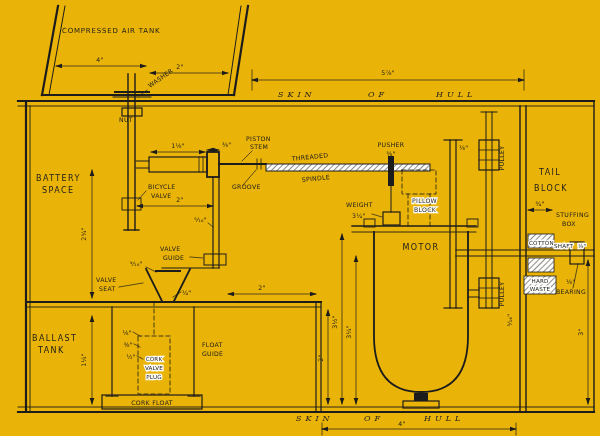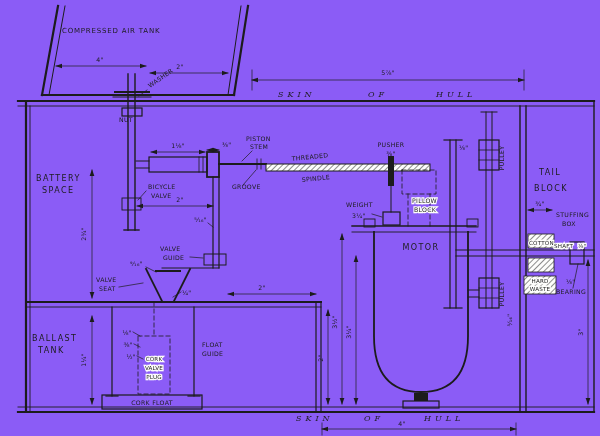--- a/index.html
+++ b/index.html
@@ -1,16 +1,16 @@
 <!DOCTYPE html>
 <html><head>
 <meta charset="utf-8">
 <style>
   html,body{margin:0;padding:0;background:#ffffff;}
-  .page{width:600px;height:436px;background:#8b5cf6;position:relative;overflow:hidden;}
+  .page{width:600px;height:436px;background:#eab308;position:relative;overflow:hidden;}
   svg{display:block;}
   .ink line,.ink path,.ink rect,.ink polyline{stroke:#1c1c1c;fill:none;stroke-linecap:square;}
   .w22{stroke-width:2.2px;} .w2{stroke-width:2px;} .w18{stroke-width:1.8px;}
   .w14{stroke-width:1.4px;} .w12{stroke-width:1.2px;} .w1{stroke-width:1px;}
   .w09{stroke-width:0.9px;} .w08{stroke-width:0.8px;} .dim{stroke-width:0.7px;}
   .dash{stroke-dasharray:4 3;}
   .hrect{fill:url(#hat) !important;}
   .fillink{fill:#1c1c1c !important;stroke:none !important;}
   text{font-family:"DejaVu Sans",sans-serif;fill:#1c1c1c;stroke:none;}
   .t55{font-size:5.6px;letter-spacing:.2px;}

